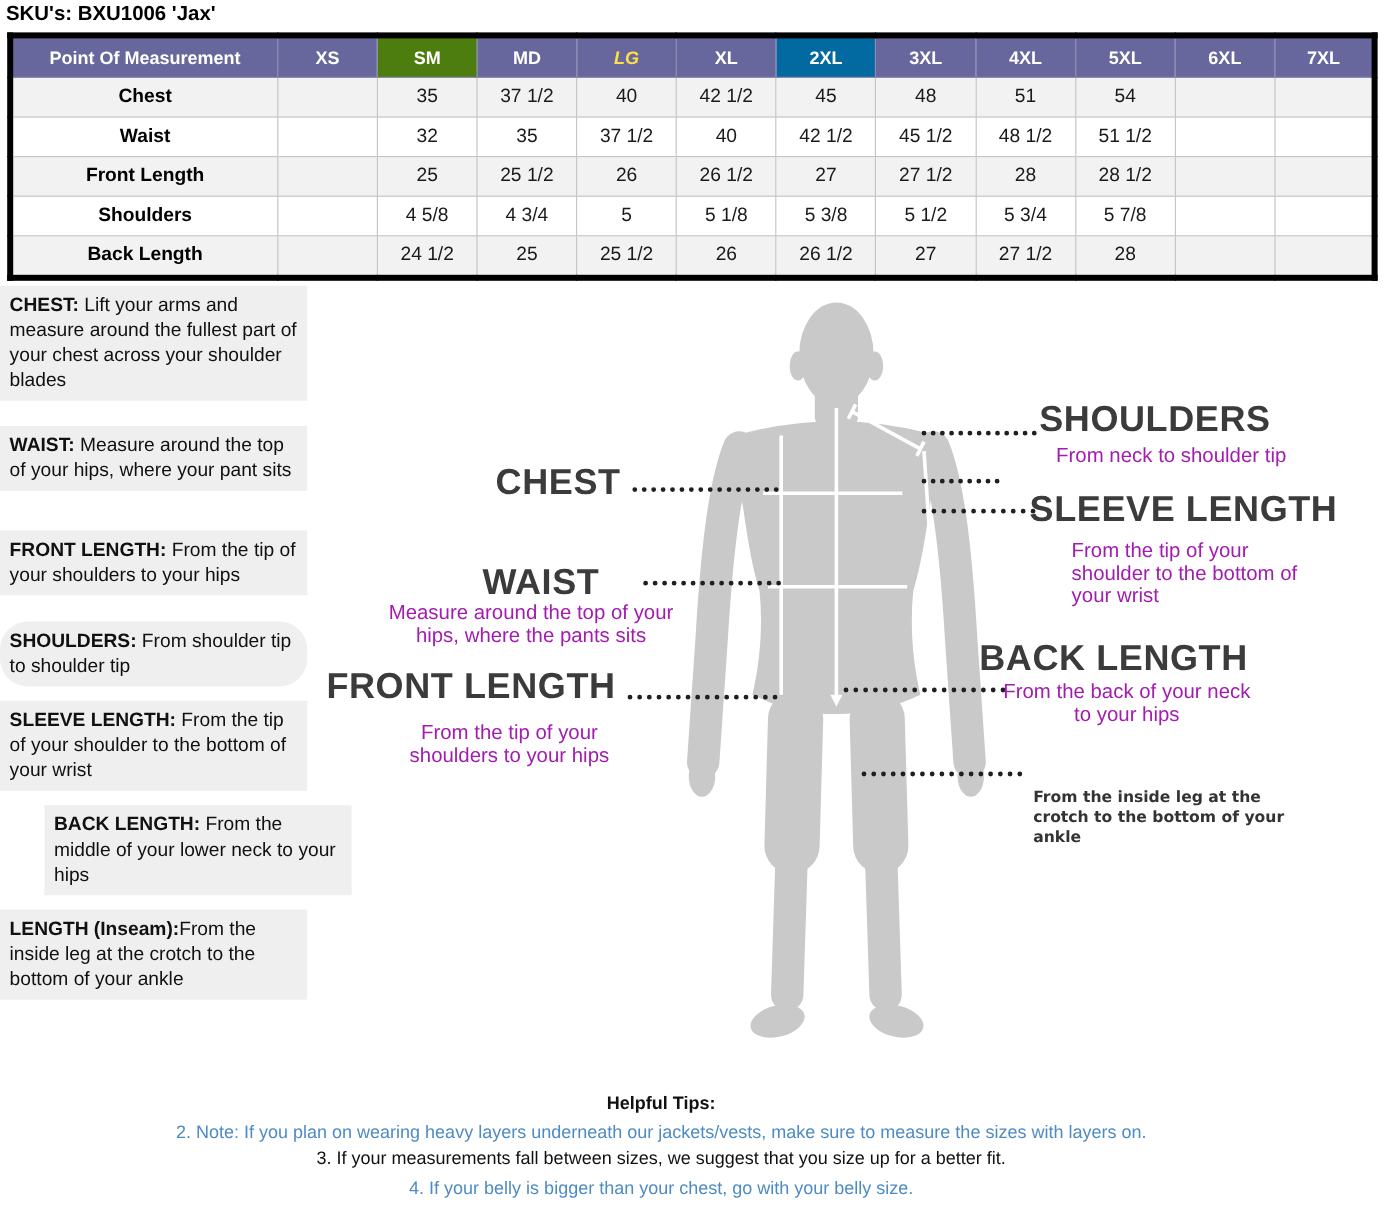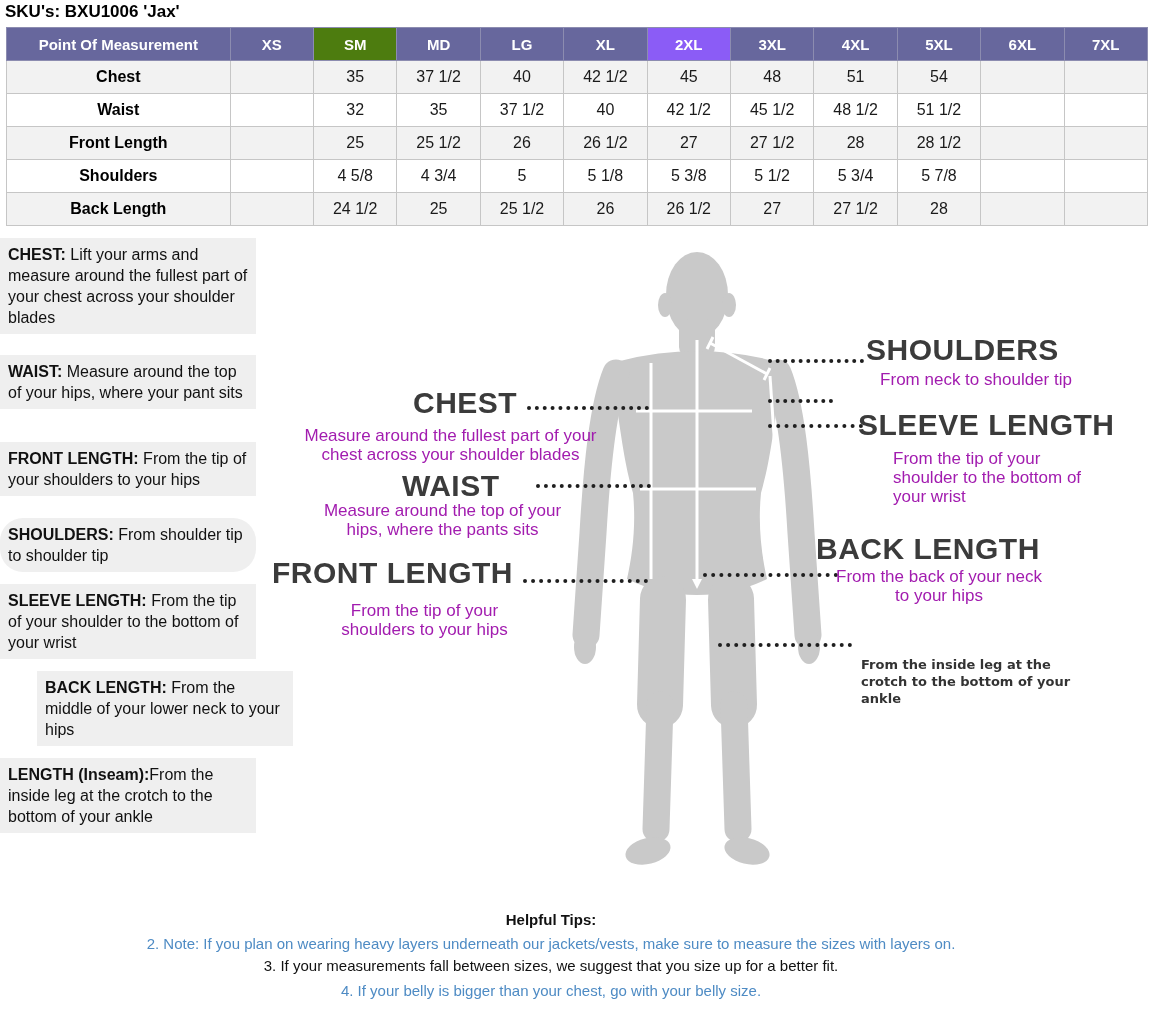--- a/index.html
+++ b/index.html
@@ -4,21 +4,21 @@
 <style>
   html,body{margin:0;padding:0;background:#fff;}
   #canvas{
     position:relative;width:1154px;height:1026px;background:#fff;overflow:hidden;
     font-family:"Liberation Sans",sans-serif;color:#111;
   }
   
   #page-title{position:absolute;left:5px;top:2px;font-size:17px;font-weight:bold;color:#000;}
   
   #size-table-wrap{position:absolute;left:6px;top:27px;width:1142px;}
-  table#size-table{width:100%;border-collapse:collapse;table-layout:fixed;border:1px solid #000000;}
+  table#size-table{width:100%;border-collapse:collapse;table-layout:fixed;border:5px solid #000000;}
   #size-table col.first{width:19.6%;}
   #size-table th{
     height:30px;font-size:15px;font-weight:bold;color:#fff;
     border:1px solid #8c8cb0;text-align:center;vertical-align:middle;
   }
   #size-table td{
     height:30px;font-size:16px;text-align:center;vertical-align:middle;
     border:1px solid #c6c6c6;color:#1a1a1a;
   }
   #size-table td.rowlabel{font-weight:bold;color:#000;}
@@ -68,23 +68,23 @@
           <col>
           <col>
           <col>
         </colgroup>
       <thead id="size-thead">
           <tr>
             <th style="background: rgb(103, 103, 157); color: rgb(255, 255, 255);">Point Of Measurement</th>
             <th style="background: rgb(103, 103, 157); color: rgb(255, 255, 255);">XS</th>
             <th style="background: #4d7c0f; color: rgb(255, 255, 255);">SM</th>
             <th style="background: rgb(103, 103, 157); color: rgb(255, 255, 255);">MD</th>
-            <th style="background: rgb(103, 103, 157); color: #ffffff;">LG</th>
+            <th style="background: rgb(103, 103, 157); color: #fde047; font-style: italic;">LG</th>
             <th style="background: rgb(103, 103, 157); color: rgb(255, 255, 255);">XL</th>
-            <th style="background: #8b5cf6; color: rgb(255, 255, 255);">2XL</th>
+            <th style="background: #0369a1; color: rgb(255, 255, 255);">2XL</th>
             <th style="background: rgb(103, 103, 157); color: rgb(255, 255, 255);">3XL</th>
             <th style="background: rgb(103, 103, 157); color: rgb(255, 255, 255);">4XL</th>
             <th style="background: rgb(103, 103, 157); color: rgb(255, 255, 255);">5XL</th>
             <th style="background: rgb(103, 103, 157); color: rgb(255, 255, 255);">6XL</th>
             <th style="background: rgb(103, 103, 157); color: rgb(255, 255, 255);">7XL</th>
           </tr>
         </thead>
       <tbody id="size-tbody">
           <tr class="odd">
             <td class="rowlabel">Chest</td>
@@ -212,21 +212,20 @@
   <div class="leader" style="left:527px;top:406px;width:122px;"></div>
   <div class="leader" style="left:536px;top:484px;width:115px;"></div>
   <div class="leader" style="left:523px;top:579px;width:125px;"></div>
   <div class="leader" style="left:768px;top:359px;width:96px;"></div>
   <div class="leader" style="left:768px;top:399px;width:65px;"></div>
   <div class="leader" style="left:768px;top:424px;width:95px;"></div>
   <div class="leader" style="left:703px;top:573px;width:135px;"></div>
   <div class="leader" style="left:718px;top:643px;width:134px;"></div>
 
   <div class="big-label" style="left:413px;top:386px;">CHEST</div>
-  <div class="desc-label" style="left:303px;top:426px;width:295px;">Measure around the fullest part of your chest across your shoulder blades</div>
 
   <div class="big-label" style="left:402px;top:469px;">WAIST</div>
   <div class="desc-label" style="left:320px;top:501px;width:245px;">Measure around the top of your hips, where the pants sits</div>
 
   <div class="big-label" style="left:272px;top:556px;">FRONT LENGTH</div>
   <div class="desc-label" style="left:312px;top:601px;width:225px;">From the tip of your shoulders to your hips</div>
 
   <div class="big-label" style="left:866px;top:333px;">SHOULDERS</div>
   <div class="desc-label" style="left:876px;top:370px;width:200px;">From neck to shoulder tip</div>
 

